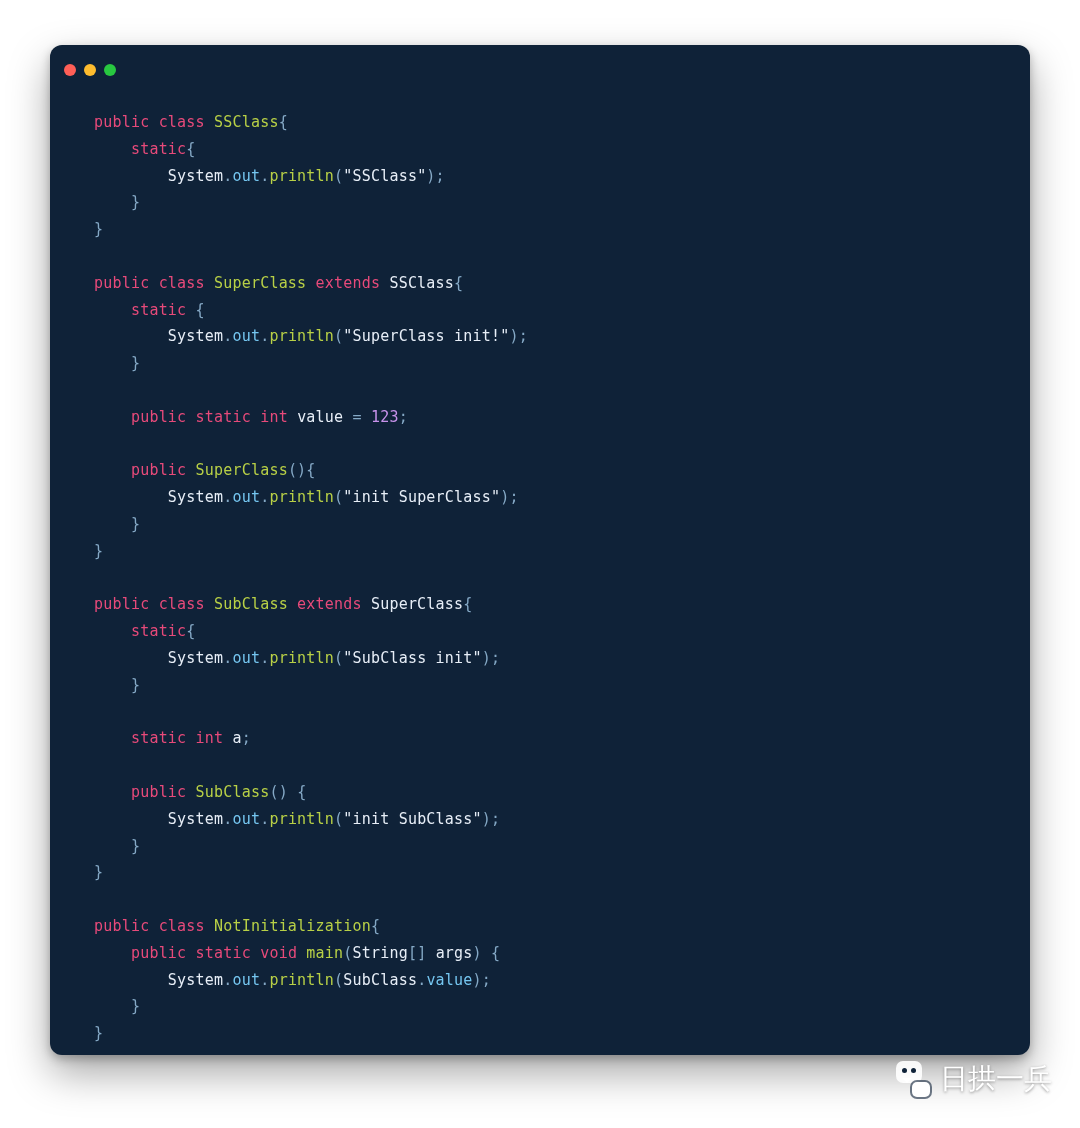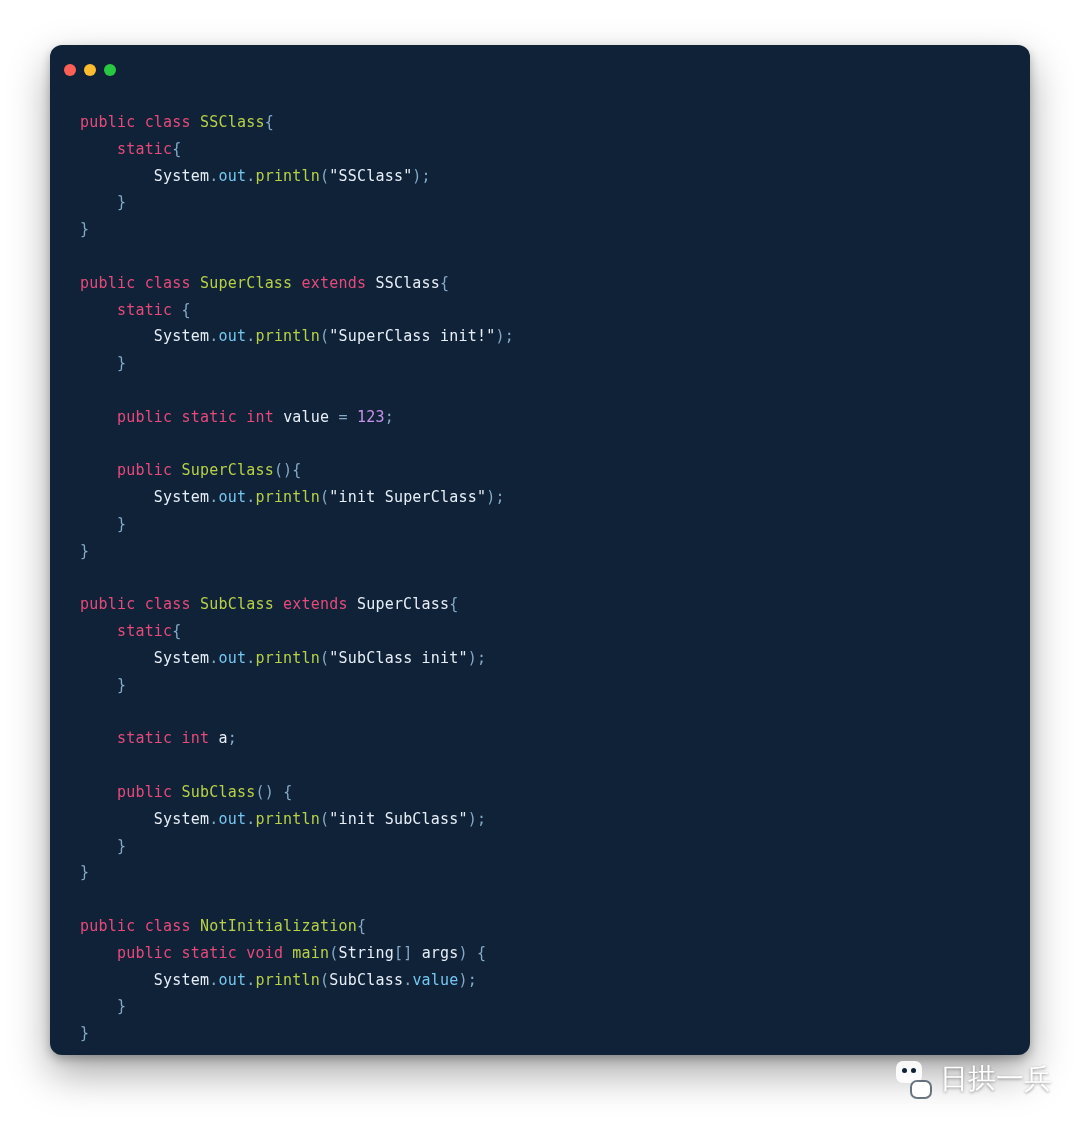--- a/index.html
+++ b/index.html
@@ -8,21 +8,21 @@
     background:#0f2238;border-radius:12px;
     box-shadow:0 18px 40px rgba(0,0,0,0.35),0 4px 10px rgba(0,0,0,0.25);
     box-sizing:border-box;
   }
   .titlebar{height:30px;padding:10px 0 0 14px;display:flex;gap:8px;align-items:center;}
   .dot{width:12px;height:12px;border-radius:50%;}
   .dot.r{background:#ff5f57;}
   .dot.y{background:#febc2e;}
   .dot.g{background:#28c840;}
   .code{
-    padding:24px 30px 20px 30px;
+    padding:24px 30px 20px 44px;
     font-size:15px;line-height:26.8px;white-space:pre;letter-spacing:0.2px;
     color:#e7eef7;
   }
   .tok{display:inline;}
   .kw{color:#e74a7a;}      
   .cls{color:#b8d046;}     
   .id{color:#e7eef7;}      
   .mem{color:#75c6f0;}     
   .call{color:#b8d046;}    
   .str{color:#e7eef7;}     

